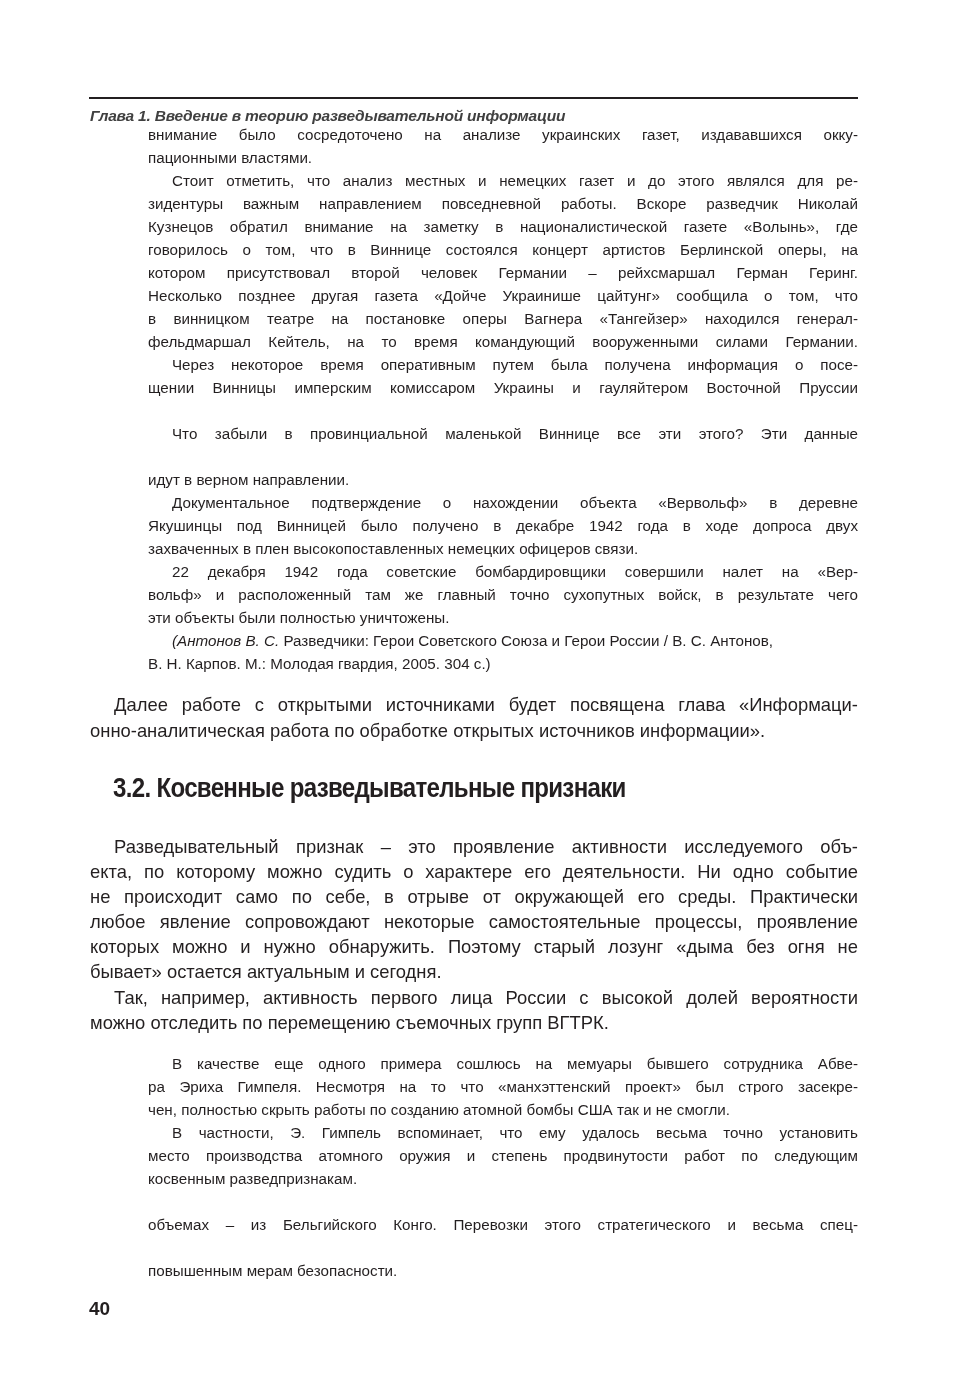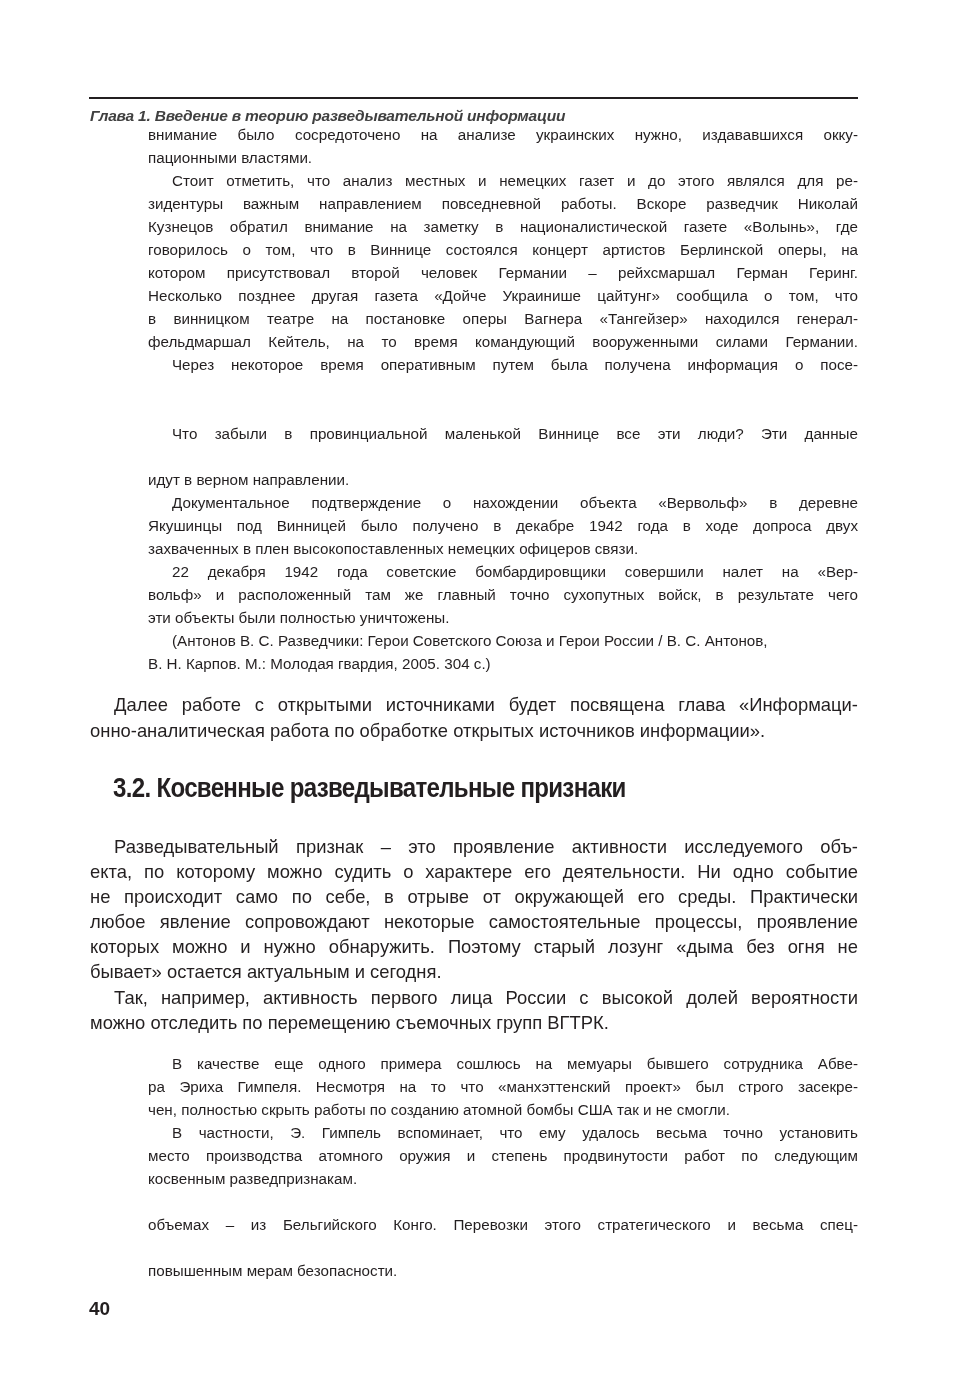--- a/index.html
+++ b/index.html
@@ -23,42 +23,43 @@
   .section-title {
     position: absolute; left: 113px; top: 772px; white-space: nowrap;
     font-family: "Liberation Sans", sans-serif; font-weight: bold;
     font-size: 28px; letter-spacing: -0.8px; transform: scaleX(0.86); transform-origin: left top;
     color: #231f20;
   }
   .page-number {
     position: absolute; left: 89px; top: 1298px;
     font-family: "Liberation Sans", sans-serif; font-weight: bold; font-size: 19px; color: #231f20;
   }
-  .ital { }
+  .ital { font-style: italic; }
 </style>
 </head>
 <body>
 
 <div class="page">
 
   <div class="running-head">Глава 1. Введение в теорию разведывательной информации</div>
   <div class="head-rule"></div>
 
-  <div class="line small just" style="top:126px">внимание было сосредоточено на анализе украинских нужно, издававшихся окку-</div>
+  <div class="line small just" style="top:126px">внимание было сосредоточено на анализе украинских газет, издававшихся окку-</div>
   <div class="line small" style="top:149px">пационными властями.</div>
   <div class="line small ind just" style="top:172px">Стоит отметить, что анализ местных и немецких газет и до этого являлся для ре-</div>
   <div class="line small just" style="top:195px">зидентуры важным направлением повседневной работы. Вскоре разведчик Николай</div>
   <div class="line small just" style="top:218px">Кузнецов обратил внимание на заметку в националистической газете «Волынь», где</div>
   <div class="line small just" style="top:241px">говорилось о том, что в Виннице состоялся концерт артистов Берлинской оперы, на</div>
   <div class="line small just" style="top:264px">котором присутствовал второй человек Германии – рейхсмаршал Герман Геринг.</div>
   <div class="line small just" style="top:287px">Несколько позднее другая газета «Дойче Украинише цайтунг» сообщила о том, что</div>
   <div class="line small just" style="top:310px">в винницком театре на постановке оперы Вагнера «Тангейзер» находился генерал-</div>
   <div class="line small just" style="top:333px">фельдмаршал Кейтель, на то время командующий вооруженными силами Германии.</div>
   <div class="line small ind just" style="top:356px">Через некоторое время оперативным путем была получена информация о посе-</div>
-  <div class="line small ind just" style="top:425px">Что забыли в провинциальной маленькой Виннице все эти люди? Эти данные</div>
+  <div class="line small just" style="top:379px">щении Винницы имперским комиссаром Украины и гауляйтером Восточной Пруссии</div>
+  <div class="line small ind just" style="top:425px">Что забыли в провинциальной маленькой Виннице все эти этого? Эти данные</div>
   <div class="line small" style="top:471px">идут в верном направлении.</div>
   <div class="line small ind just" style="top:494px">Документальное подтверждение о нахождении объекта «Вервольф» в деревне</div>
   <div class="line small just" style="top:517px">Якушинцы под Винницей было получено в декабре 1942 года в ходе допроса двух</div>
   <div class="line small" style="top:540px">захваченных в плен высокопоставленных немецких офицеров связи.</div>
   <div class="line small ind just" style="top:563px">22 декабря 1942 года советские бомбардировщики совершили налет на «Вер-</div>
   <div class="line small just" style="top:586px">вольф» и расположенный там же главный точно сухопутных войск, в результате чего</div>
   <div class="line small" style="top:609px">эти объекты были полностью уничтожены.</div>
   <div class="line small ind" style="top:632px"><span class="ital">(Антонов В. С.</span><span> Разведчики: Герои Советского Союза и Герои России / В. С. Антонов,</span></div>
   <div class="line small" style="top:655px">В. Н. Карпов. М.: Молодая гвардия, 2005. 304 с.)</div>
 

